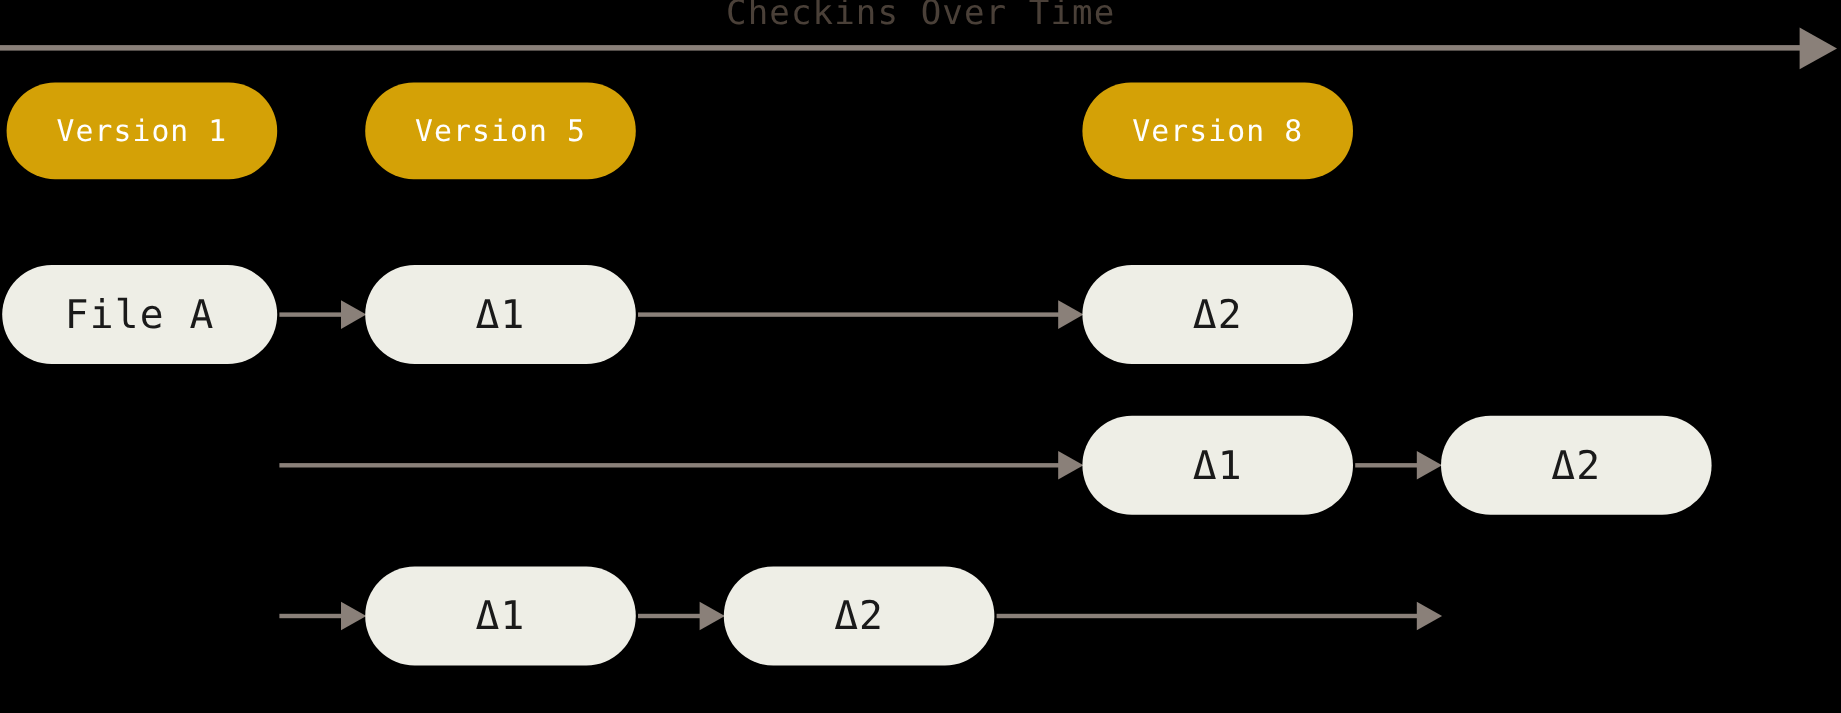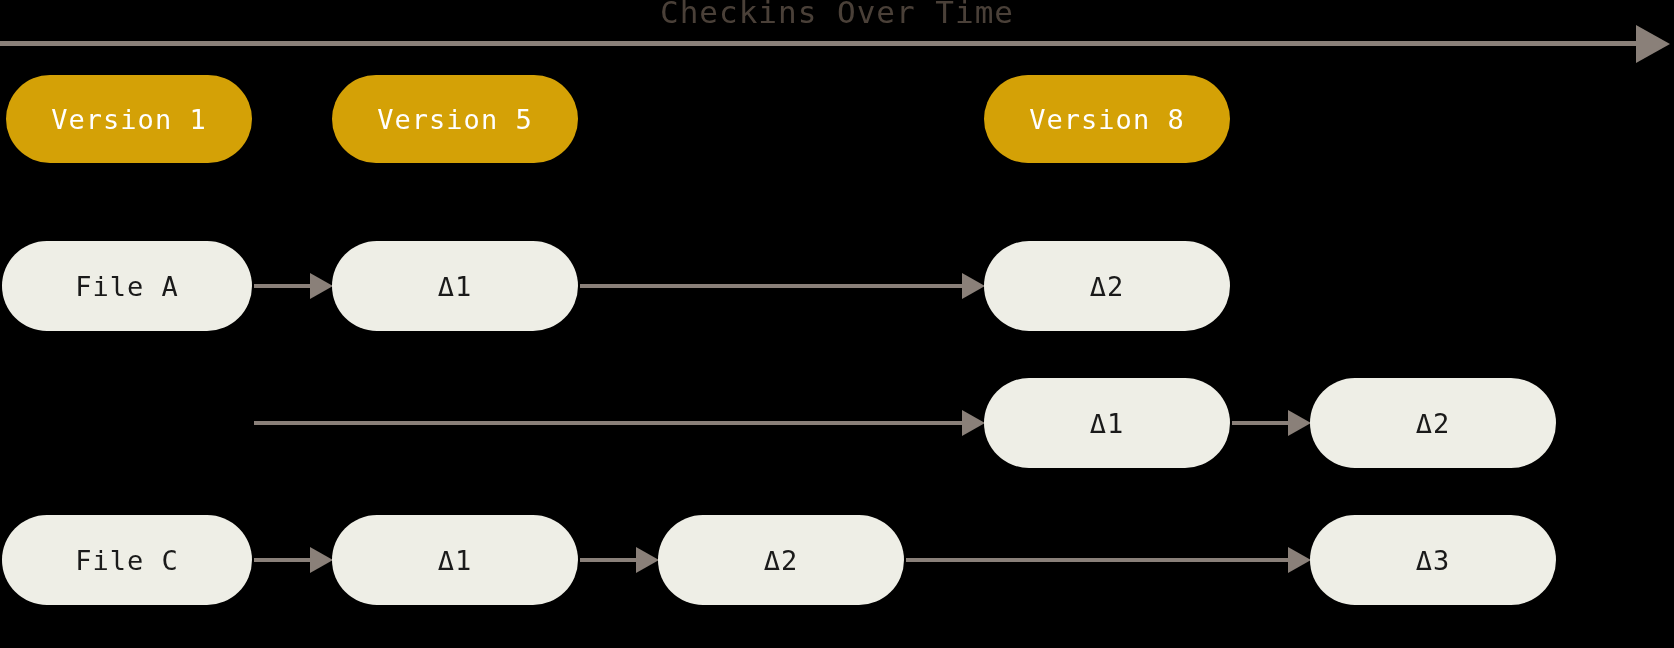--- a/index.html
+++ b/index.html
@@ -66,21 +66,21 @@
     white-space: nowrap;
   }
 
   
   .node-box {
     position: absolute;
     height: 90px;
     border-radius: 45px;
     background: #eeeee6;
     color: #1a1a1a;
-    font-size: 27px;
+    font-size: 36px;
     display: flex;
     align-items: center;
     justify-content: center;
     letter-spacing: 1px;
     white-space: nowrap;
   }
 
   
   .conn {
     position: absolute;
@@ -138,35 +138,29 @@
   <div class="node-box" style="left:984px; top:378px; width:246px;">
     <span>Δ1</span>
   </div>
   <div class="conn" style="left:1232px; top:421px; width:58px;"></div>
   <div class="conn-head" style="left:1288px; top:410px;"></div>
 
   <div class="node-box" style="left:1310px; top:378px; width:246px;">
     <span>Δ2</span>
   </div>
 
-  <div class="node-box" style="left:2px; top:515px; width:250px;">
-    <span>File C</span>
-  </div>
   <div class="conn" style="left:254px; top:558px; width:58px;"></div>
   <div class="conn-head" style="left:310px; top:547px;"></div>
 
   <div class="node-box" style="left:332px; top:515px; width:246px;">
     <span>Δ1</span>
   </div>
   <div class="conn" style="left:580px; top:558px; width:58px;"></div>
   <div class="conn-head" style="left:636px; top:547px;"></div>
 
   <div class="node-box" style="left:658px; top:515px; width:246px;">
     <span>Δ2</span>
   </div>
   <div class="conn" style="left:906px; top:558px; width:384px;"></div>
   <div class="conn-head" style="left:1288px; top:547px;"></div>
 
-  <div class="node-box" style="left:1310px; top:515px; width:246px;">
-    <span>Δ3</span>
-  </div>
 
 </div>
 
 </body></html>

